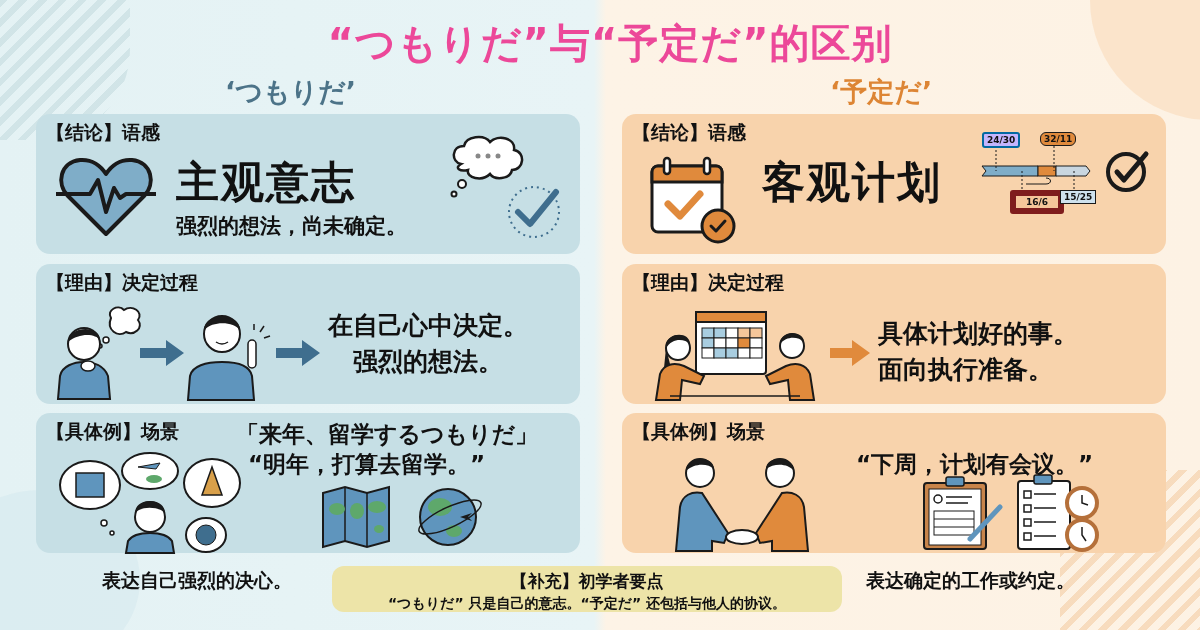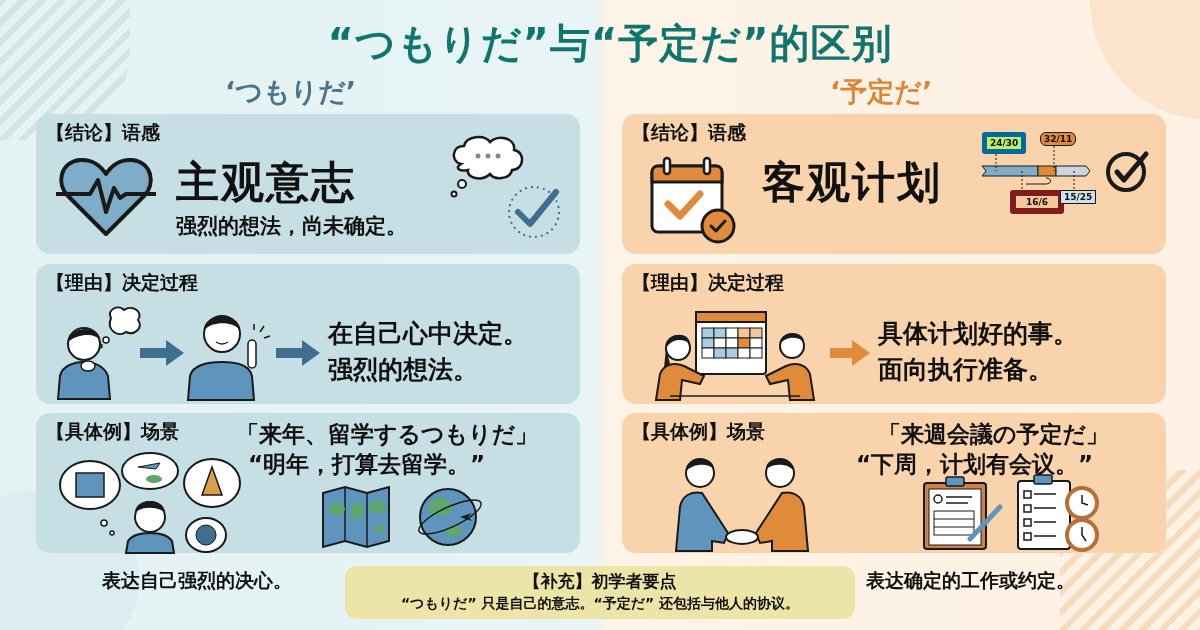--- a/index.html
+++ b/index.html
@@ -24,21 +24,21 @@
     position: absolute; right: -60px; top: -40px; width: 170px; height: 160px;
     border-radius: 0 0 0 120px; background: #fbe2c8; opacity: .9;
   }
   .bg-stripes-right {
     position: absolute; right: 0; bottom: 0; width: 140px; height: 160px;
     background: repeating-linear-gradient(135deg, #f6d6b4 0 6px, transparent 6px 14px);
     opacity: .8;
   }
   .title {
     position: absolute; top: 16px; left: 0; width: 1200px; text-align: center;
-    font-size: 40px; font-weight: bold; letter-spacing: 1px; color: #0f766e; padding-left: 20px;
+    font-size: 40px; font-weight: bold; letter-spacing: 1px; color: #ec4899; padding-left: 20px;
   }
   .col-head {
     position: absolute; top: 74px; font-size: 27px; font-weight: bold;
   }
   .col-head.left { left: 225px; color: #4c7388; }
   .col-head.right { left: 830px; color: #dd8534; }
 
   .card {
     position: absolute; border-radius: 14px;
   }
@@ -56,21 +56,21 @@
   .reason-text {
     position: absolute; font-size: 25px; font-weight: bold; line-height: 36px;
   }
   .quote {
     position: absolute; font-size: 23px; font-weight: bold; line-height: 30px; white-space: nowrap;
   }
   .footer-note {
     position: absolute; top: 568px; font-size: 19px; font-weight: bold;
   }
   .supplement {
-    position: absolute; left: 345px; top: 566px; width: 510px; height: 53px;
+    position: absolute; left: 332px; top: 566px; width: 510px; height: 46px;
     background: #ede4a8; border-radius: 12px; text-align: center;
   }
   .supplement .h { font-size: 17px; font-weight: bold; margin-top: 4px; }
   .supplement .t { font-size: 14px; font-weight: bold; margin-top: 2px; }
   svg { position: absolute; overflow: visible; }
   .arrow { position: absolute; }
 </style>
 </head>
 <body>
 
@@ -127,21 +127,21 @@
       <path d="M18 28 C18 10 54 10 54 28 C48 20 28 18 18 28 Z" fill="#1a1a1a"></path>
       <path d="M30 40 Q36 44 42 40" fill="none" stroke="#1a1a1a" stroke-width="1.5"></path>
       <rect x="62" y="38" width="8" height="28" rx="4" fill="#fff" stroke="#1a1a1a" stroke-width="1.5"></rect>
       <line x1="74" y1="30" x2="78" y2="24" stroke="#1a1a1a" stroke-width="1.5"></line>
       <line x1="78" y1="36" x2="84" y2="34" stroke="#1a1a1a" stroke-width="1.5"></line>
       <line x1="68" y1="28" x2="68" y2="22" stroke="#1a1a1a" stroke-width="1.5"></line>
     </svg>
     <svg class="arrow" style="left:240px;top:76px" width="44" height="26" viewBox="0 0 44 26">
       <polygon points="0,8 26,8 26,0 44,13 26,26 26,18 0,18" fill="#3f6e8e"></polygon>
     </svg>
-    <div class="reason-text" style="left:292px;top:52px;">
+    <div class="reason-text" style="left:292px;top:44px;text-align:center;">
       <div>在自己心中决定。</div>
       <div>强烈的想法。</div>
     </div>
   </div>
 
   <div class="card blue" style="left:36px;top:413px;width:544px;height:140px;">
     <div class="card-label">【具体例】场景</div>
     <div class="quote" style="left:200px;top:6px;">「来年、留学するつもりだ」</div>
     <div class="quote" style="left:212px;top:36px;">“明年，打算去留学。”</div>
     <svg style="left:20px;top:40px" width="190" height="100" viewBox="0 0 190 100">
@@ -198,21 +198,21 @@
       <svg width="115" height="72" viewBox="0 0 115 72" style="left:0;top:0">
         <polygon points="0,34 56,34 56,44 0,44 4,39" fill="#7fadc8" stroke="#1a1a1a" stroke-width="1"></polygon>
         <rect x="56" y="34" width="18" height="10" fill="#e08a3c" stroke="#1a1a1a" stroke-width="1"></rect>
         <polygon points="74,34 104,34 108,39 104,44 74,44" fill="#c9d6e0" stroke="#1a1a1a" stroke-width="1"></polygon>
         <line x1="14" y1="14" x2="14" y2="39" stroke="#1a1a1a" stroke-dasharray="2 2"></line>
         <line x1="72" y1="14" x2="72" y2="39" stroke="#1a1a1a" stroke-dasharray="2 2"></line>
         <line x1="40" y1="39" x2="40" y2="60" stroke="#1a1a1a" stroke-dasharray="2 2"></line>
         <line x1="92" y1="39" x2="92" y2="60" stroke="#1a1a1a" stroke-dasharray="2 2"></line>
         <path d="M44 52 L64 52 C70 52 70 46 64 46" fill="none" stroke="#1a1a1a" stroke-width="1"></path>
       </svg>
-      <span style="position:absolute;left:0;top:0;font-size:9px;font-weight:bold;background:#bef264;border:5px solid #0369a1;border-radius:3px;padding:1px 3px;">24/30</span>
+      <span style="position:absolute;left:0;top:0;font-size:9px;font-weight:bold;background:#c4b5fd;border:2px solid #0369a1;border-radius:3px;padding:1px 3px;">24/30</span>
       <span style="position:absolute;left:58px;top:0;font-size:9px;font-weight:bold;background:#e08a3c;border:1px solid #1a1a1a;border-radius:6px;padding:1px 3px;">32/11</span>
       <span style="position:absolute;left:28px;top:58px;font-size:9px;font-weight:bold;background:#f5c69a;border:6px solid #7f1d1d;border-radius:3px;padding:1px 10px;">16/6</span>
       <span style="position:absolute;left:78px;top:58px;font-size:9px;font-weight:bold;background:#cfe2ee;border:1px solid #1a1a1a;border-radius:0;padding:1px 3px;">15/25</span>
     </div>
     <svg style="left:482px;top:34px" width="46" height="46" viewBox="0 0 46 46">
       <circle cx="22" cy="24" r="18" fill="none" stroke="#1a1a1a" stroke-width="4"></circle>
       <polyline points="13,24 20,32 42,6" fill="none" stroke="#1a1a1a" stroke-width="5" stroke-linecap="round" stroke-linejoin="round"></polyline>
     </svg>
   </div>
 
@@ -250,21 +250,20 @@
       <polygon points="0,8 22,8 22,0 40,13 22,26 22,18 0,18" fill="#e08a3c"></polygon>
     </svg>
     <div class="reason-text" style="left:256px;top:52px;">
       <div>具体计划好的事。</div>
       <div>面向执行准备。</div>
     </div>
   </div>
 
   <div class="card orange" style="left:622px;top:413px;width:544px;height:140px;">
     <div class="card-label">【具体例】场景</div>
-    <div class="quote" style="left:256px;top:6px;">「来週会議の予定だ」</div>
     <div class="quote" style="left:234px;top:36px;">“下周，计划有会议。”</div>
     <svg style="left:50px;top:38px" width="140" height="100" viewBox="0 0 140 100">
       <path d="M4 100 L8 56 C10 44 20 40 30 42 L56 82 L52 92 L40 90 L40 100 Z" fill="#5f95bd" stroke="#1a1a1a" stroke-width="2"></path>
       <circle cx="28" cy="22" r="14" fill="#fff" stroke="#1a1a1a" stroke-width="2"></circle>
       <path d="M14 20 C14 4 42 4 42 18 C36 12 22 12 14 20 Z" fill="#1a1a1a"></path>
       <path d="M136 100 L132 56 C130 44 120 40 110 42 L84 82 L88 92 L100 90 L100 100 Z" fill="#e08a3c" stroke="#1a1a1a" stroke-width="2"></path>
       <circle cx="108" cy="22" r="14" fill="#fff" stroke="#1a1a1a" stroke-width="2"></circle>
       <path d="M94 18 C94 4 122 4 122 20 C116 12 102 12 94 18 Z" fill="#1a1a1a"></path>
       <ellipse cx="70" cy="86" rx="16" ry="7" fill="#fff" stroke="#1a1a1a" stroke-width="2"></ellipse>
     </svg>

